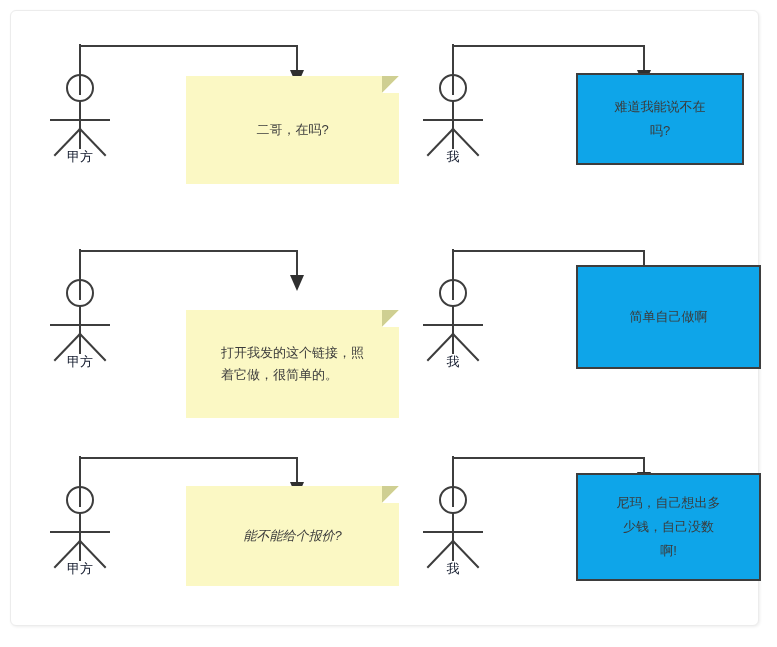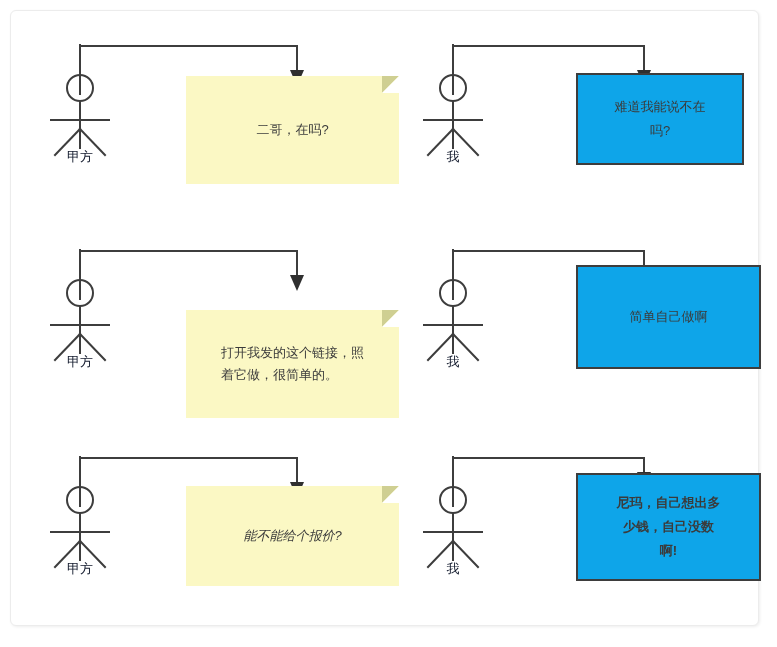--- a/index.html
+++ b/index.html
@@ -292,21 +292,21 @@
         <div class="actor-label">我</div>
       </div>
 
       <div class="connector" style="left:60px; top:28px;">
         <svg width="220" height="60" viewBox="0 0 220 60">
           <path d="M7 55 L7 7 L198 7 L198 22" stroke="#3d3d3d" stroke-width="2" fill="none" stroke-linecap="square" stroke-linejoin="miter"></path>
           <polygon points="191,21 205,21 198,37" fill="#2f2f2f"></polygon>
         </svg>
       </div>
 
-      <div class="box" style="left:190px; top:50px; width:185px; height:108px;font-weight:bold;">
+      <div class="box" style="left:190px; top:50px; width:185px; height:108px;">
         <span class="box-text">尼玛，自己想出多
 少钱，自己没数
 啊!</span>
       </div>
     </div>
 
   </div>
 </div>
 
 </body></html>

